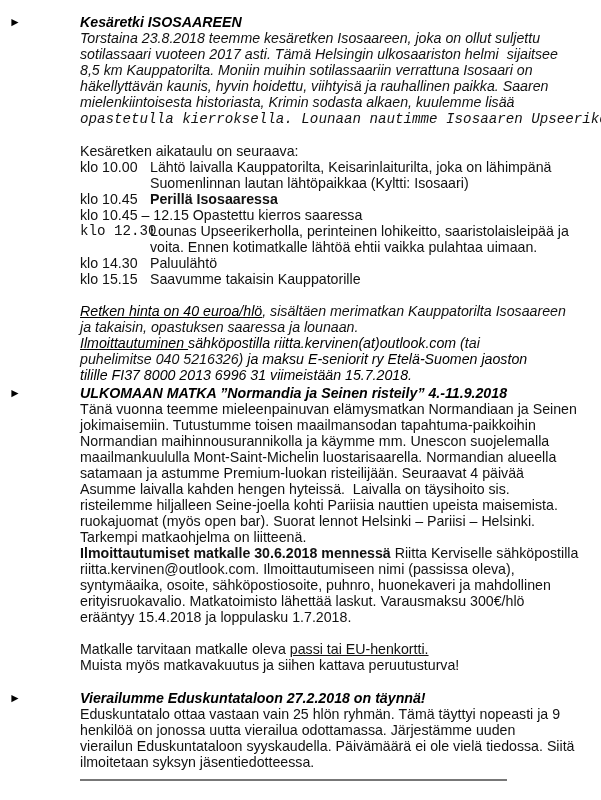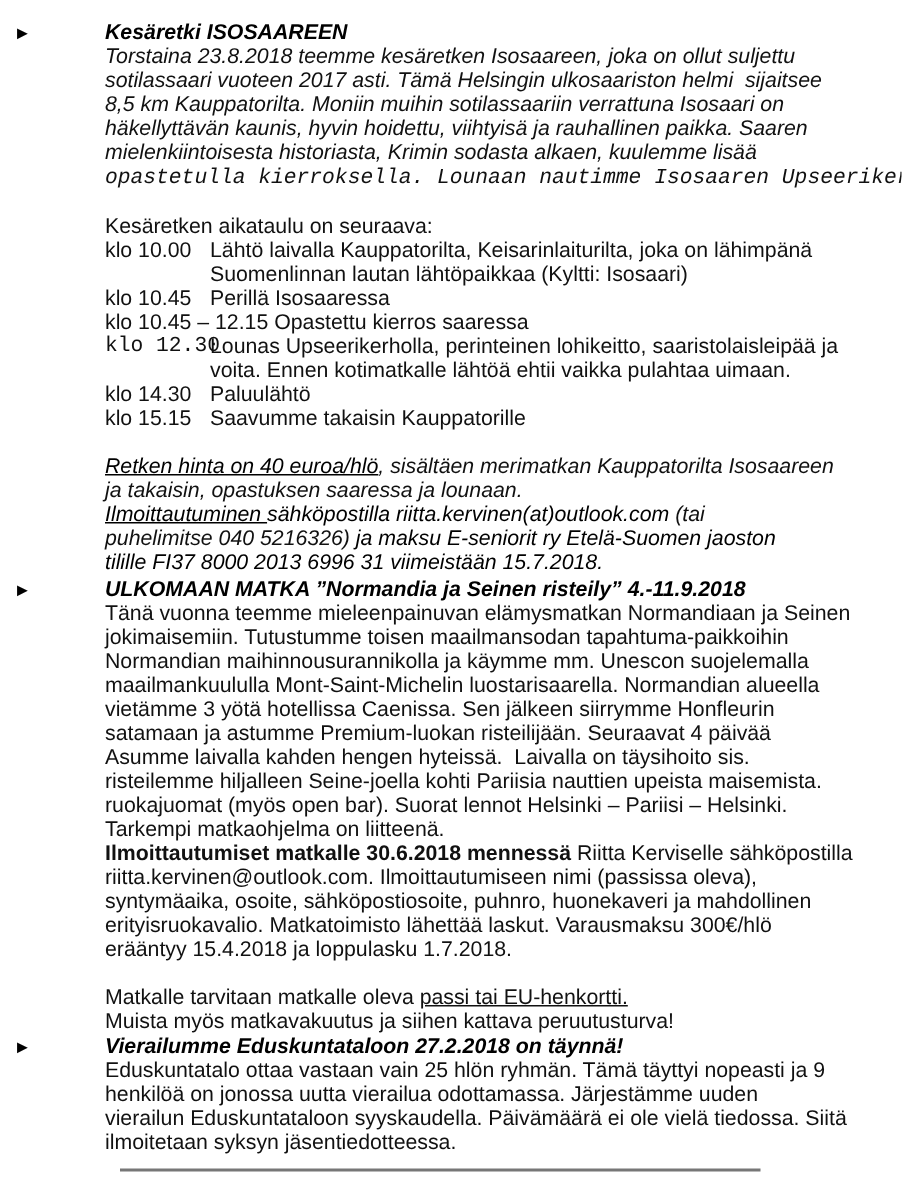--- a/index.html
+++ b/index.html
@@ -24,21 +24,21 @@
     }
     .bullet {
       position: absolute;
       left: 9px;
       font-size: 12px;
       line-height: 16px;
       color: #000;
     }
     .content {
       position: absolute;
-      left: 70px;
+      left: 80px;
       width: 500px;
     }
     .heading {
       font-weight: bold;
       font-style: italic;
       color: #000;
     }
     .italic { font-style: italic; }
     .bold { font-weight: bold; }
     .bi { font-weight: normal; font-style: italic; color: #000; }
@@ -88,21 +88,21 @@
     <div>
       <div class="sched-row">
         <div class="sched-time" style="white-space: pre;">klo 10.00</div>
         <div class="sched-desc">
           <div style="white-space: pre;">Lähtö laivalla Kauppatorilta, Keisarinlaiturilta, joka on lähimpänä</div>
           <div style="white-space: pre;">Suomenlinnan lautan lähtöpaikkaa (Kyltti: Isosaari)</div>
         </div>
       </div>
       <div class="sched-row">
         <div class="sched-time" style="white-space: pre;">klo 10.45</div>
-        <div class="sched-desc" style="white-space: pre;">Perillä Isosaaressa</div>
+        <div class="sched-desc" style="white-space: pre; font-weight: bold;">Perillä Isosaaressa</div>
       </div>
       <div class="sched-inline">
         <span style="white-space: pre;">klo 10.45 – 12.15</span>
         <span style="white-space: pre;">Opastettu kierros saaressa</span>
       </div>
       <div class="sched-row">
         <div class="sched-time" style="white-space: pre; font-family: Liberation Mono, monospace;">klo 12.30</div>
         <div class="sched-desc">
           <div style="white-space: pre;">Lounas Upseerikerholla, perinteinen lohikeitto, saaristolaisleipää ja</div>
           <div style="white-space: pre;">voita. Ennen kotimatkalle lähtöä ehtii vaikka pulahtaa uimaan.</div>
@@ -128,21 +128,20 @@
 
 <div class="section" style="top:385px;">
   <span class="bullet" style="white-space: pre;">►</span>
   <div class="content">
     <div class="heading" style="white-space: pre;">ULKOMAAN MATKA ”Normandia ja Seinen risteily” 4.-11.9.2018</div>
     <div>
       <div style="white-space: pre;">Tänä vuonna teemme mieleenpainuvan elämysmatkan Normandiaan ja Seinen</div>
       <div style="white-space: pre;">jokimaisemiin. Tutustumme toisen maailmansodan tapahtuma-paikkoihin</div>
       <div style="white-space: pre;">Normandian maihinnousurannikolla ja käymme mm. Unescon suojelemalla</div>
       <div style="white-space: pre;">maailmankuululla Mont-Saint-Michelin luostarisaarella. Normandian alueella</div>
-      <div style="white-space: pre;">vietämme 3 yötä hotellissa Caenissa. Sen jälkeen siirrymme Honfleurin</div>
       <div style="white-space: pre;">satamaan ja astumme Premium-luokan risteilijään. Seuraavat 4 päivää</div>
       <div style="white-space: pre;">Asumme laivalla kahden hengen hyteissä.  Laivalla on täysihoito sis.</div>
       <div style="white-space: pre;">risteilemme hiljalleen Seine-joella kohti Pariisia nauttien upeista maisemista.</div>
       <div style="white-space: pre;">ruokajuomat (myös open bar). Suorat lennot Helsinki – Pariisi – Helsinki.</div>
       <div style="white-space: pre;">Tarkempi matkaohjelma on liitteenä.</div>
     </div>
     <div><span class="bold" style="white-space: pre;">Ilmoittautumiset matkalle 30.6.2018 mennessä</span><span style="white-space: pre;"> Riitta Kerviselle sähköpostilla</span></div>
     <div>
       <div style="white-space: pre;">riitta.kervinen@outlook.com. Ilmoittautumiseen nimi (passissa oleva),</div>
       <div style="white-space: pre;">syntymäaika, osoite, sähköpostiosoite, puhnro, huonekaveri ja mahdollinen</div>

